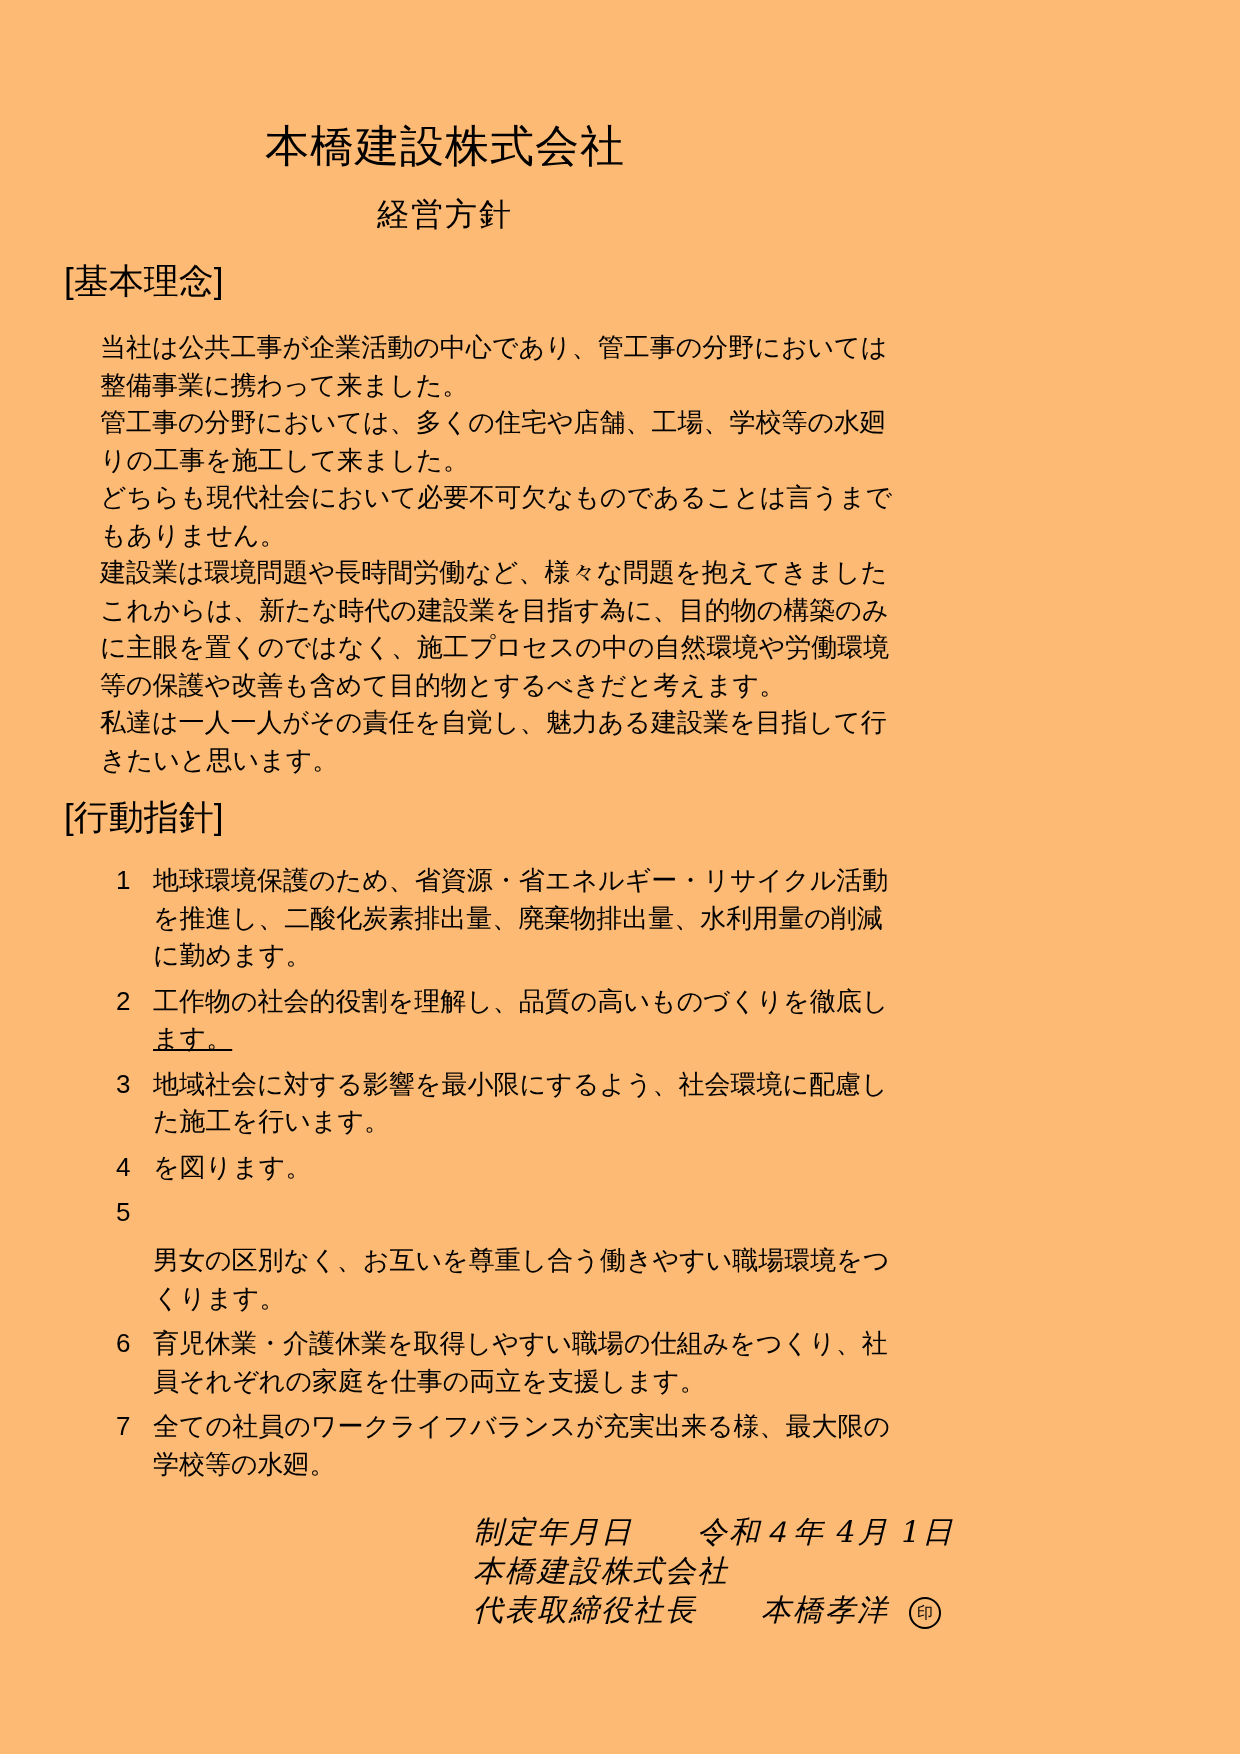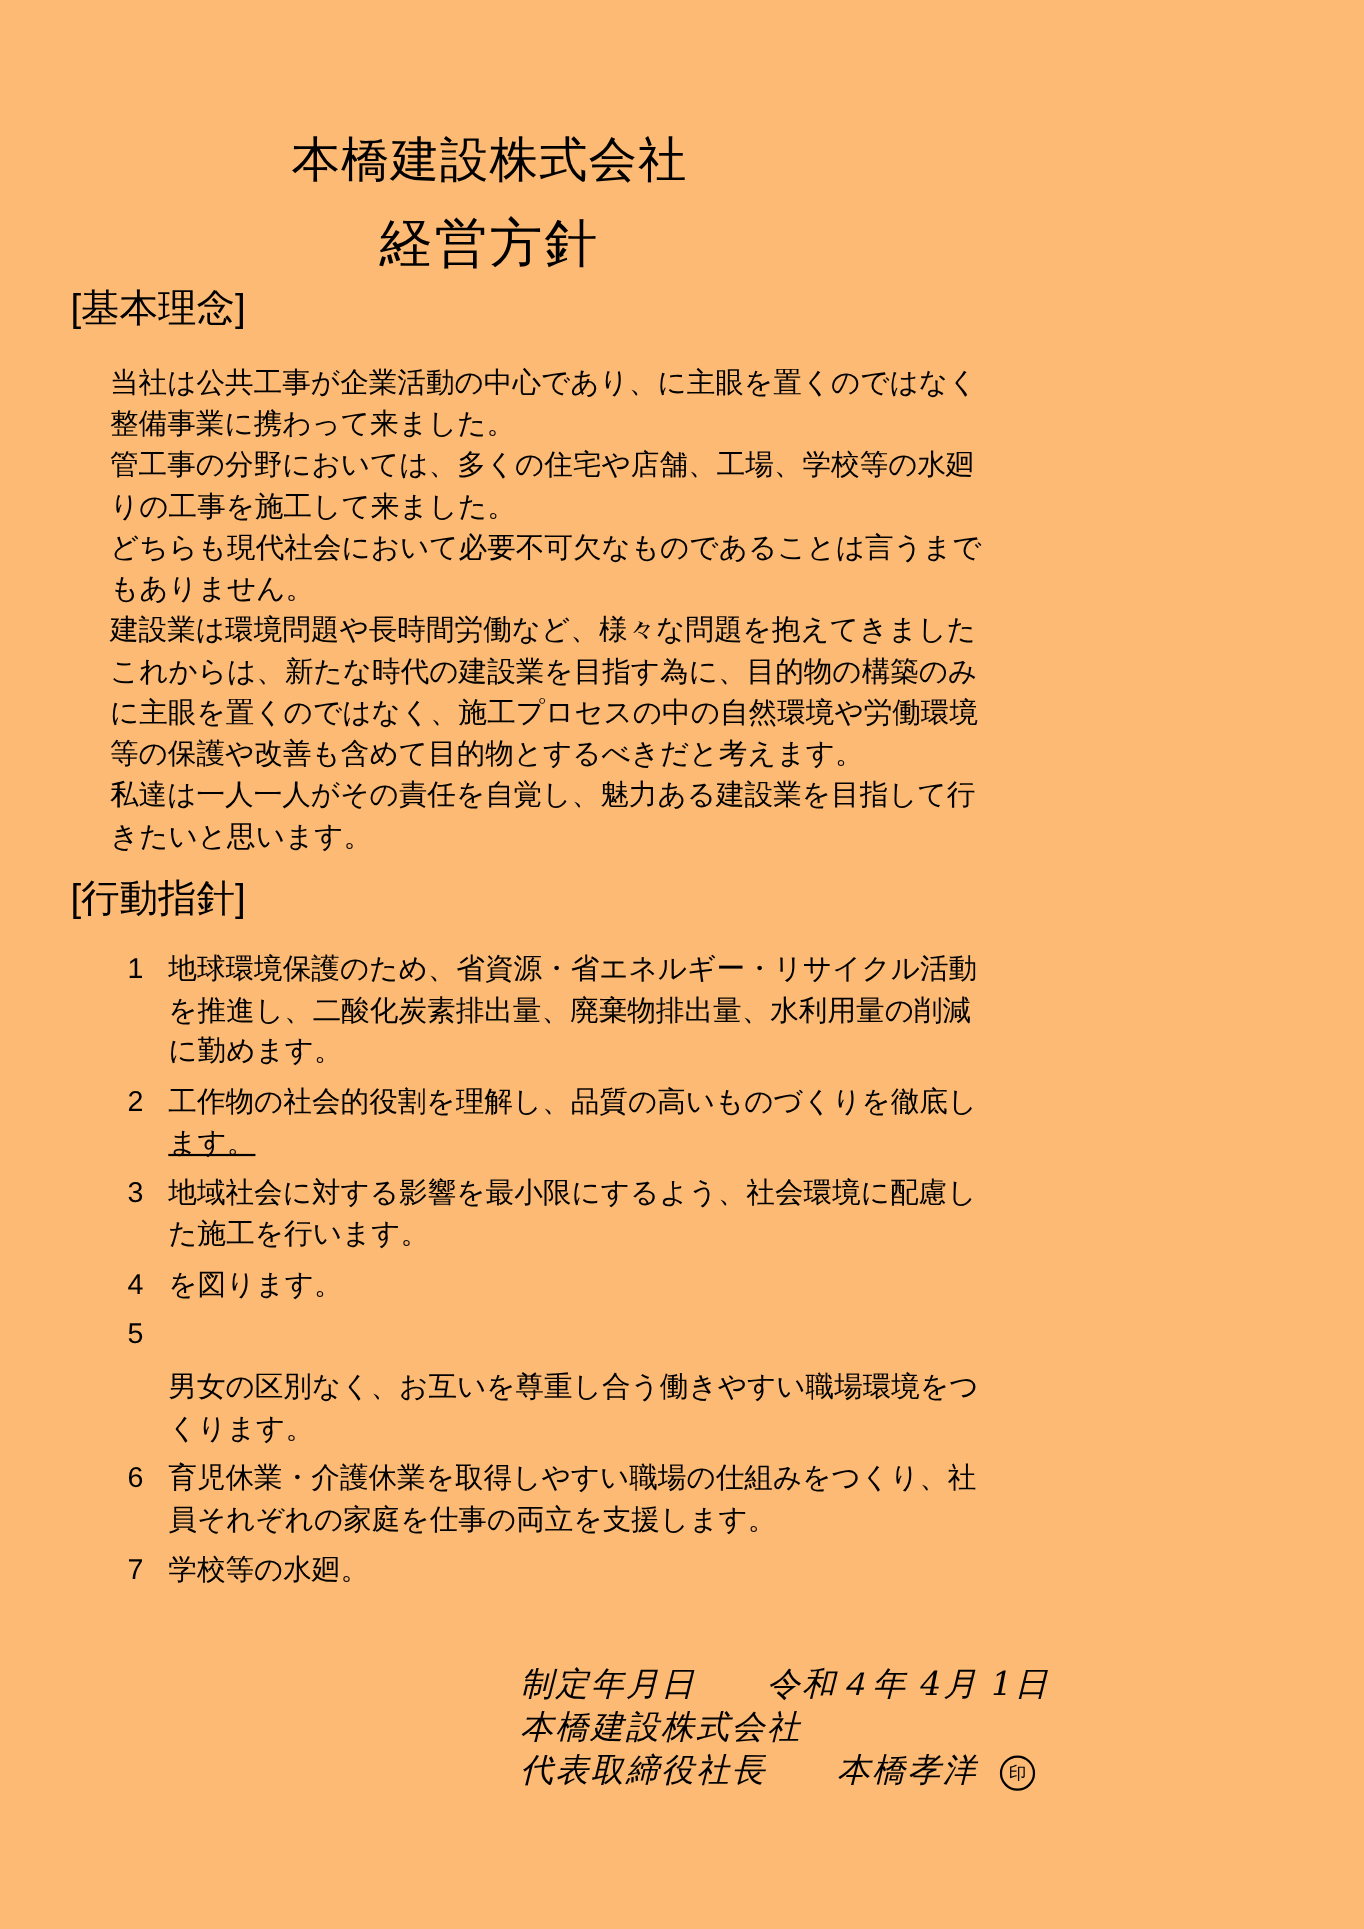--- a/index.html
+++ b/index.html
@@ -25,21 +25,21 @@
     text-align: center;
   }
   .doc-title {
     font-size: 44px;
     font-weight: 400;
     line-height: 1;
     letter-spacing: 1px;
     margin: 0;
   }
   .doc-subtitle {
-    font-size: 48px;
+    font-size: 32px;
     font-weight: 400;
     line-height: 1;
     letter-spacing: 2px;
     margin: 30px 0 0 0;
   }
   
   .section-heading {
     position: absolute;
     left: 64px;
     font-size: 35px;
@@ -113,21 +113,21 @@
 <div class="page">
 
   <div class="titles">
     <div class="doc-title">本橋建設株式会社</div>
     <div class="doc-subtitle">経営方針</div>
   </div>
 
   <h2 class="section-heading heading-philosophy">[基本理念]</h2>
 
   <div class="philosophy-body">
-    <div class="line">当社は公共工事が企業活動の中心であり、に主眼を置くのではなく</div>
+    <div class="line">当社は公共工事が企業活動の中心であり、管工事の分野においては</div>
     <div class="line">整備事業に携わって来ました。</div>
     <div class="line">管工事の分野においては、多くの住宅や店舗、工場、学校等の水廻</div>
     <div class="line">りの工事を施工して来ました。</div>
     <div class="line">どちらも現代社会において必要不可欠なものであることは言うまで</div>
     <div class="line">もありません。</div>
     <div class="line">建設業は環境問題や長時間労働など、様々な問題を抱えてきました</div>
     <div class="line">これからは、新たな時代の建設業を目指す為に、目的物の構築のみ</div>
     <div class="line">に主眼を置くのではなく、施工プロセスの中の自然環境や労働環境</div>
     <div class="line">等の保護や改善も含めて目的物とするべきだと考えます。</div>
     <div class="line">私達は一人一人がその責任を自覚し、魅力ある建設業を目指して行</div>
@@ -182,20 +182,21 @@
       <span class="num">6</span>
       <span class="item-lines">
         <span class="line" style="display: block;">育児休業・介護休業を取得しやすい職場の仕組みをつくり、社</span>
         <span class="line" style="display: block;">員それぞれの家庭を仕事の両立を支援します。</span>
       </span>
     </div>
 
     <div class="guideline-item">
       <span class="num">7</span>
       <span class="item-lines">
+        <span class="line" style="display: block;">全ての社員のワークライフバランスが充実出来る様、最大限の</span>
         <span class="line" style="display: block;">学校等の水廻。</span>
       </span>
     </div>
 
   </div>
 
   <div class="footer-block">
     <div class="line">制定年月日　　令和４年 4月 1日</div>
     <div class="line">本橋建設株式会社</div>
     <div class="line">

